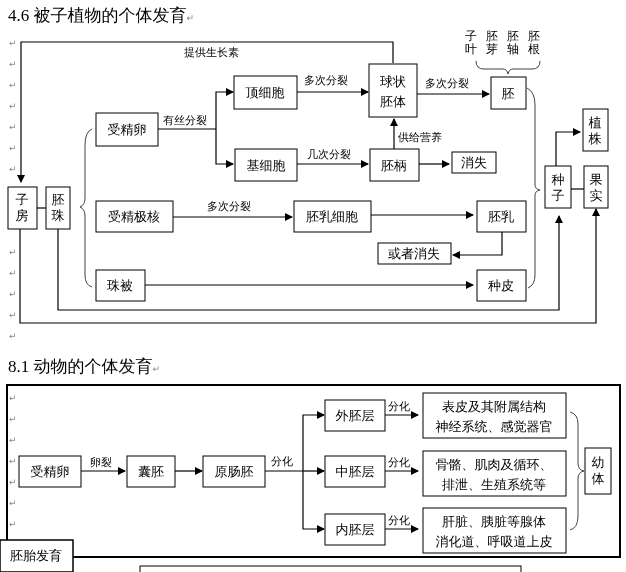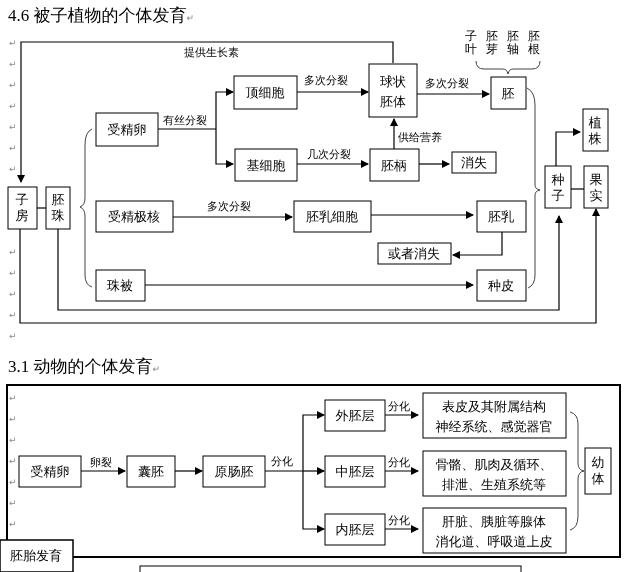--- a/index.html
+++ b/index.html
@@ -12,21 +12,21 @@
   svg text { font-family: "DejaVu Sans", "Liberation Sans", sans-serif; fill: #000; }
   .ret { position: absolute; left: 9px; font-size: 9px; color: #888; }
 </style>
 </head>
 <body>
 
 <div class="title" style="top:4px;">
   <span>4.6 被子植物的个体发育</span><span class="pm">↵</span>
 </div>
 <div class="title" style="top:355px;">
-  <span>3.1 动物的个体发育</span><span class="pm">↵</span>
+  <span>8.1 动物的个体发育</span><span class="pm">↵</span>
 </div>
 
 <svg width="626" height="572" viewBox="0 0 626 572">
   <defs>
     <marker id="ah" markerWidth="8" markerHeight="8" refX="7" refY="4" orient="auto" markerUnits="userSpaceOnUse">
       <path d="M0,0 L8,4 L0,8 z" fill="#000"></path>
     </marker>
   </defs>
 
   <g stroke="#000" stroke-width="1.2" fill="none">

